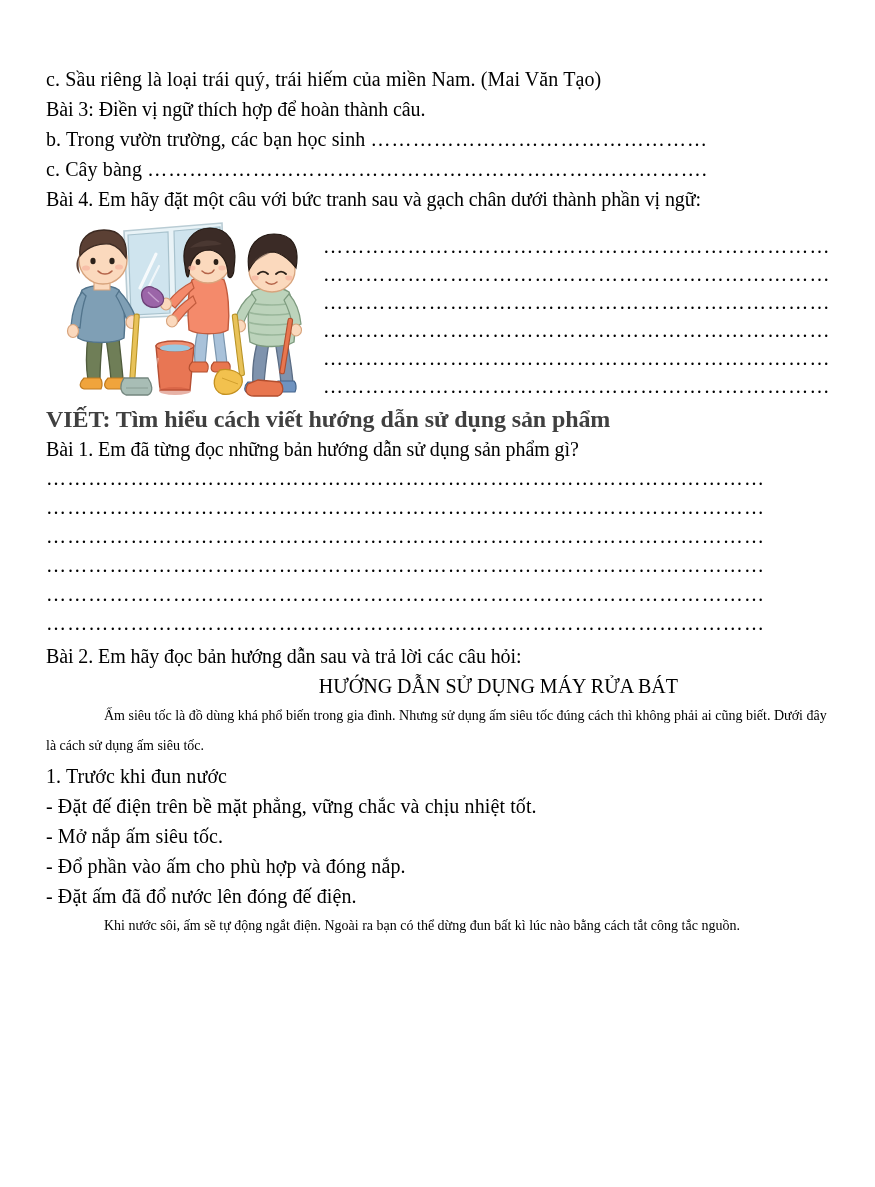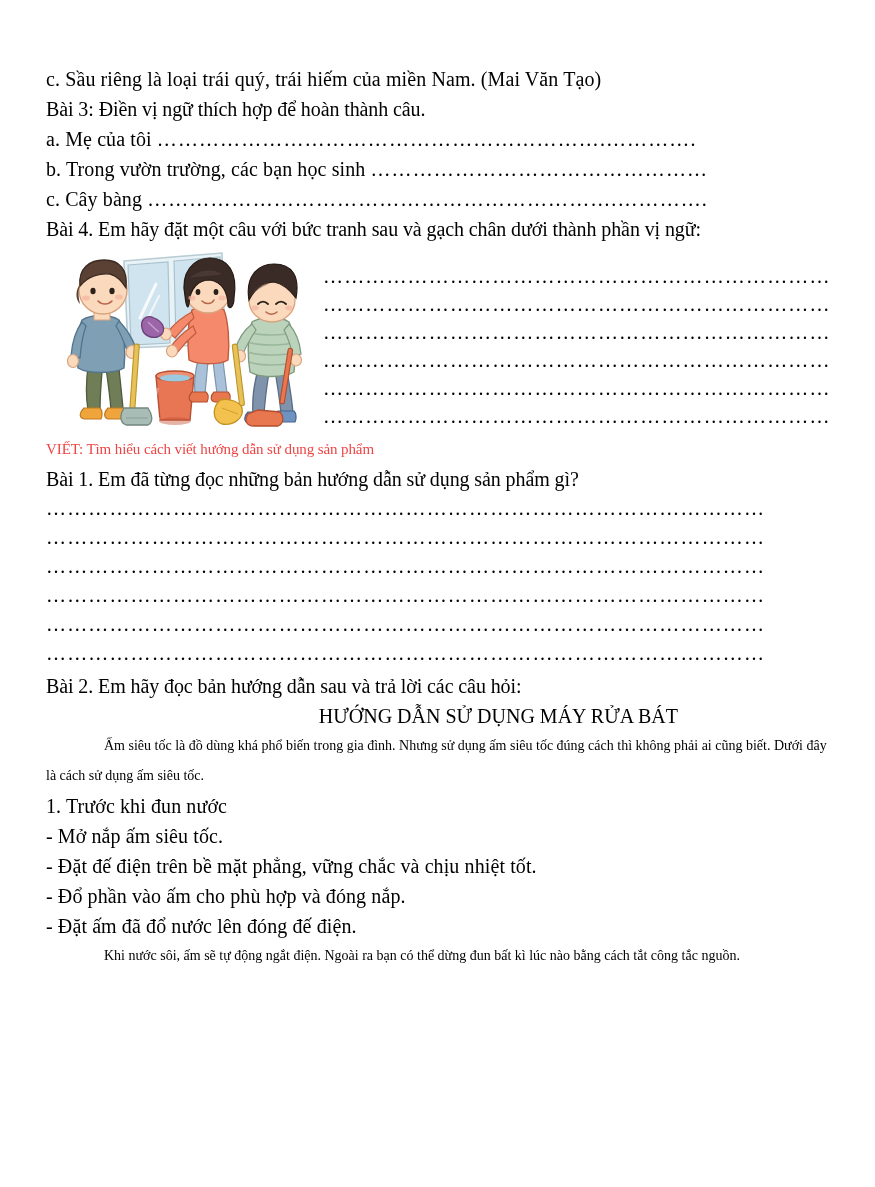--- a/index.html
+++ b/index.html
@@ -37,23 +37,23 @@
     white-space: pre-wrap;
     letter-spacing: 0.1px;
   }
   .bold {
     font-weight: normal;
     font-size: 20px;
     line-height: 30px;
     letter-spacing: -0.1px;
   }
   .blue-head {
-    color: #ef4444;
-    font-weight: normal;
-    font-size: 15px;
+    color: #404040;
+    font-weight: bold;
+    font-size: 24px;
     line-height: 30px;
     letter-spacing: -0.1px;
   }
   .para {
     font-size: 14px;
     line-height: 30px;
     text-align: left;
   }
   .para-indent { text-indent: 58px; }
   .center-title {
@@ -118,21 +118,20 @@
 </head>
 <body>
 
 <div class="page">
   <div class="content">
 
     <div class="line">c. Sầu riêng là loại trái quý, trái hiếm của miền Nam. (Mai Văn Tạo)</div>
 
     <div class="bold">Bài 3: Điền vị ngữ thích hợp để hoàn thành câu.</div>
 
-    <div class="line"><span>a. Mẹ của tôi </span><span class="dots">……………………………………………………….………….</span></div>
     <div class="line"><span>b. Trong vườn trường, các bạn học sinh </span><span class="dots">…………………………………………</span></div>
     <div class="line"><span>c. Cây bàng </span><span class="dots">………………………………………………………….………….</span></div>
 
     <div class="bold">Bài 4. Em hãy đặt một câu với bức tranh sau và gạch chân dưới thành phần vị ngữ:</div>
 
     <div class="pic-block">
 
       <svg class="illus" viewBox="0 0 268 182">
         <rect x="0" y="0" width="268" height="182" fill="#ffffff"></rect>
 
@@ -278,22 +277,22 @@
       <div class="dotline-full">…………………………………………………………………………………………</div>
     </div>
 
     <div class="sp3"></div>
 
     <div class="bold">Bài 2. Em hãy đọc bản hướng dẫn sau và trả lời các câu hỏi:</div>
     <div class="center-title">HƯỚNG DẪN SỬ DỤNG MÁY RỬA BÁT</div>
     <div class="para para-indent">Ấm siêu tốc là đồ dùng khá phổ biến trong gia đình. Nhưng sử dụng ấm siêu tốc đúng cách thì không phải ai cũng biết. Dưới đây là cách sử dụng ấm siêu tốc.</div>
 
     <div class="line">1. Trước khi đun nước</div>
+    <div class="line">- Đặt đế điện trên bề mặt phẳng, vững chắc và chịu nhiệt tốt.</div>
     <div class="line">- Mở nắp ấm siêu tốc.</div>
-    <div class="line">- Đặt đế điện trên bề mặt phẳng, vững chắc và chịu nhiệt tốt.</div>
     <div class="line">- Đổ phần vào ấm cho phù hợp và đóng nắp.</div>
 
     <div class="line">- Đặt ấm đã đổ nước lên đóng đế điện.</div>
 
     <div class="para para-indent">Khi nước sôi, ấm sẽ tự động ngắt điện. Ngoài ra bạn có thể dừng đun bất kì lúc nào bằng cách tắt công tắc nguồn.</div>
 
   </div>
 </div>
 
 </body></html>

